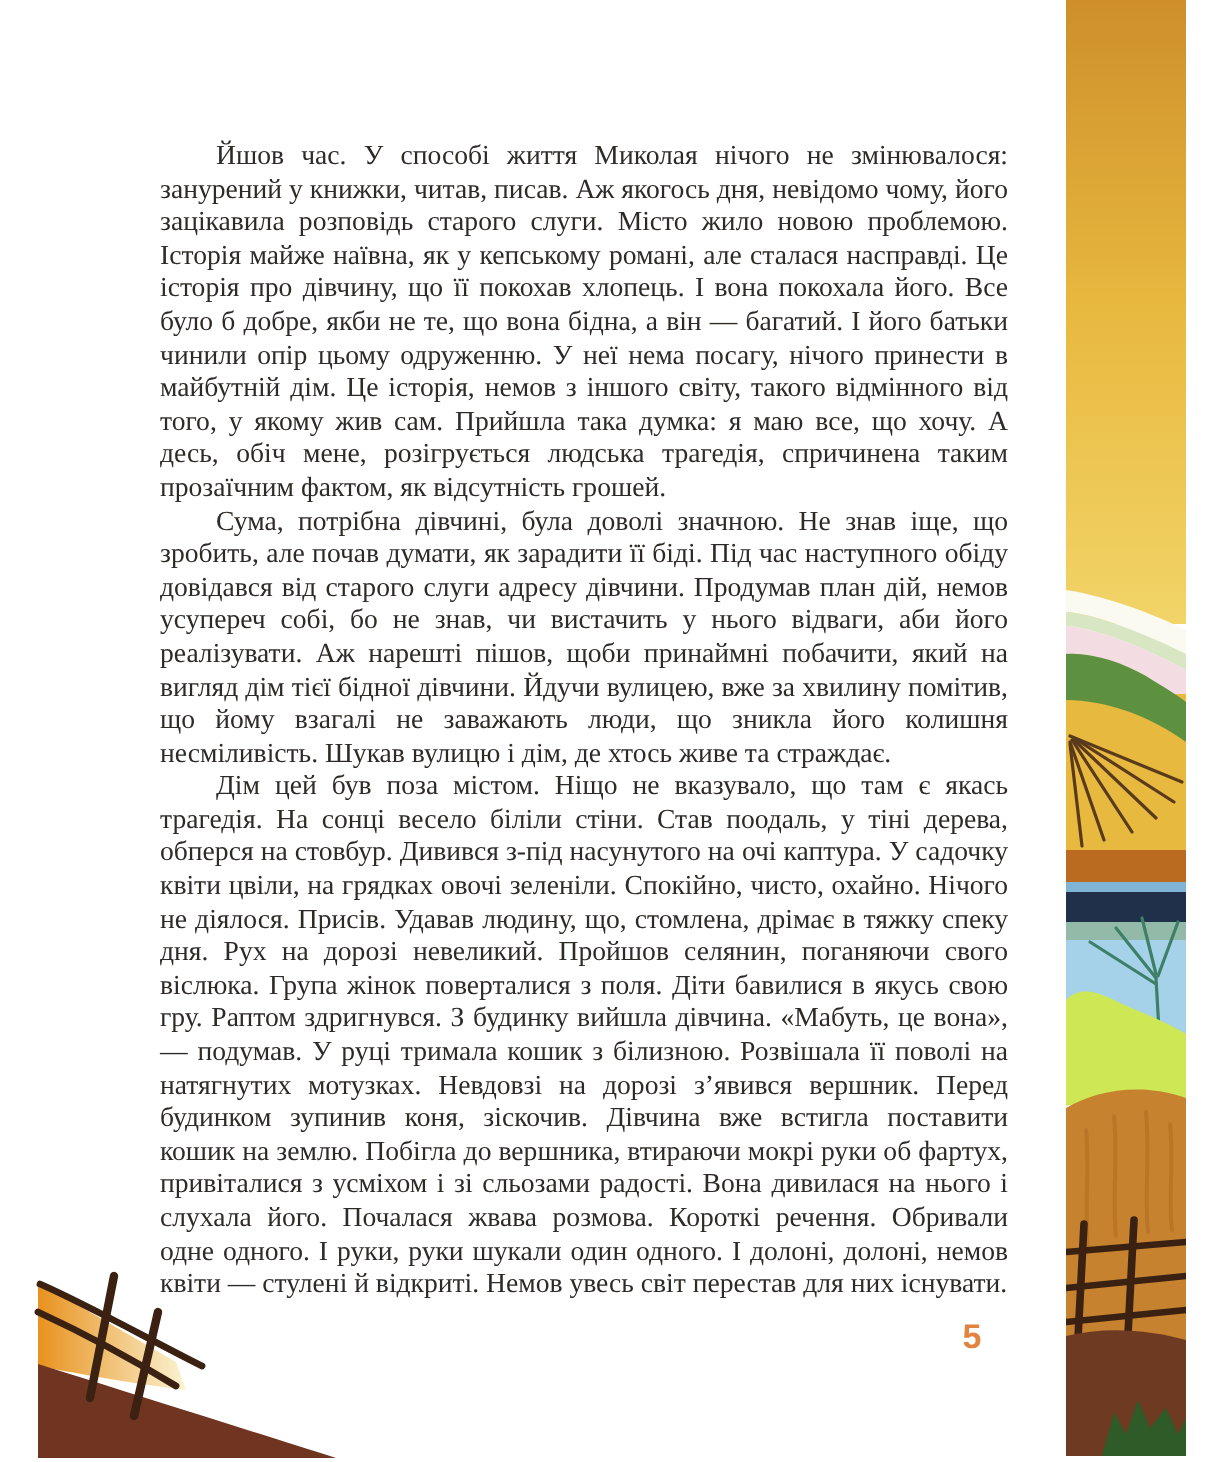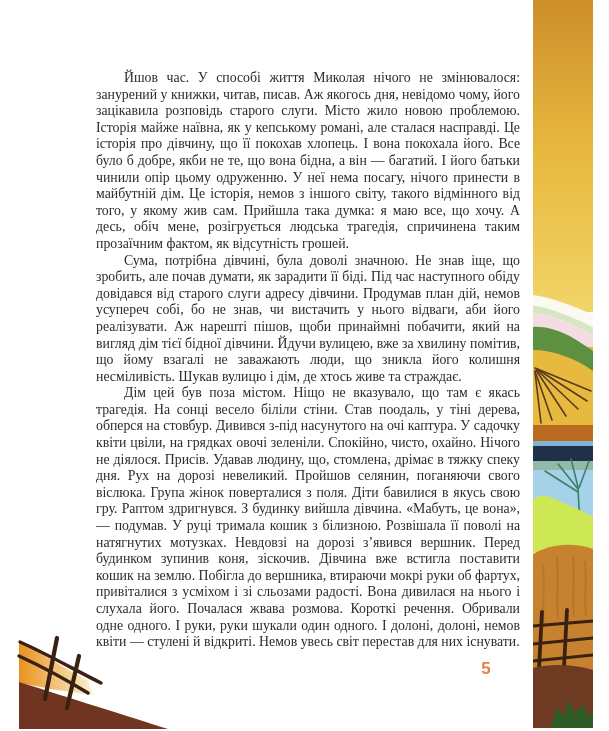--- a/index.html
+++ b/index.html
@@ -2,21 +2,21 @@
 <html lang="uk" style="--text-color: #2e2b27; --page-number: #e08440; --gold-band-top: #ce8f2b; --gold-band-mid: #e8b93f; --gold-band-light: #f2d468; --stripe-white: #fbfaf0; --stripe-green: #d9e6c4; --stripe-pink: #f3dce2; --meadow-green: #5d9140; --branch-brown: #5a3a1c; --field-orange: #ba6b1f; --river-light: #7fb4d4; --river-navy: #20304a; --sage-strip: #93b9a9; --sky-blue: #a5d2e8; --tree-teal: #3e7f68; --lime-green: #cde755; --hill-gold: #c6822f; --hill-texture: #a9691f; --fence-dark: #3b2112; --soil-brown: #6e3b22; --bush-green: #2e5b27; --sunset-orange: #e8921f; --sunset-cream: #fbf3d2; --hill-dark-brown: #6f3520;"><head>
 <meta charset="utf-8">
 <style>
   html,body { margin:0; padding:0; background:#ffffff; }
   #page {
     position:relative; width:609px; height:731px;
     background:#ffffff; overflow:hidden;
     font-family:"Liberation Serif", serif;
   }
   #text-block {
-    position:absolute; left:96px; top:70px; width:424px;
+    position:absolute; left:80px; top:70px; width:424px;
     font-size:13.8px; line-height:16.6px; color:var(--text-color);
     text-align:justify;
     font-family:Liberation Serif, serif;
   }
   #text-block .para { text-indent:28px; margin:0; }
   #page-number {
     position:absolute; left:474px; top:659px; width:24px;
     font-family:"Liberation Sans", sans-serif;
     font-size:17px; font-weight:bold; color:var(--page-number);
     text-align:center;

